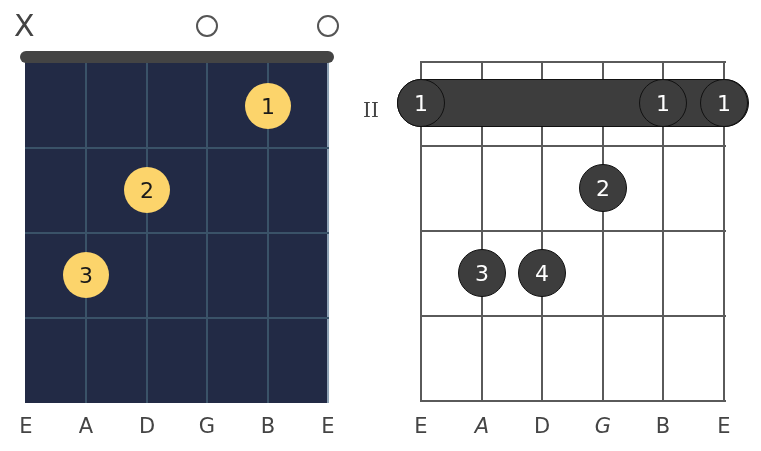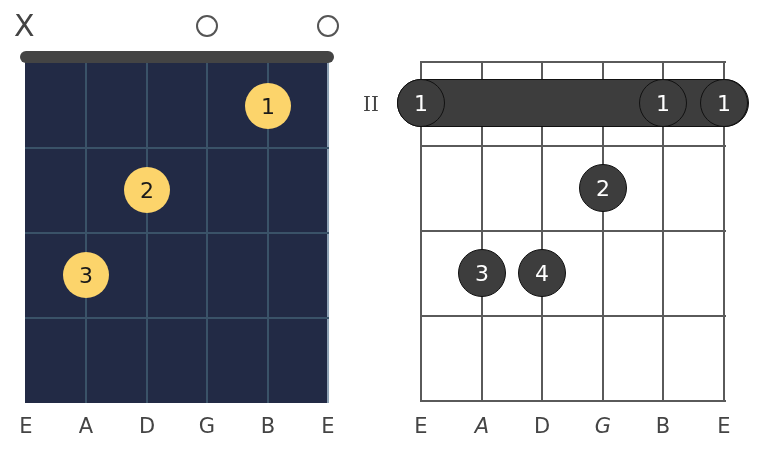--- a/index.html
+++ b/index.html
@@ -53,21 +53,21 @@
 <div class="abs rstring" style="left:541px;"></div>
 <div class="abs rstring" style="left:602px;"></div>
 <div class="abs rstring" style="left:662px;"></div>
 <div class="abs rstring" style="left:723px;"></div>
 <div class="abs rfret" style="top:61px;"></div>
 <div class="abs rfret" style="top:145px;"></div>
 <div class="abs rfret" style="top:230px;"></div>
 <div class="abs rfret" style="top:315px;"></div>
 <div class="abs rfret" style="top:400px;"></div>
 
-<div class="abs fretnum" style="left:363px; top:92px;">II</div>
+<div class="abs fretnum" style="left:363px; top:98px;">II</div>
 
 <div class="abs barre"></div>
 <div class="abs ddot" style="left:397px; top:79px;">1</div>
 <div class="abs ddot" style="left:639px; top:79px;">1</div>
 <div class="abs ddot" style="left:700px; top:79px;">1</div>
 
 <div class="abs ddot" style="left:579px; top:164px;">2</div>
 <div class="abs ddot" style="left:458px; top:249px;">3</div>
 <div class="abs ddot" style="left:518px; top:249px;">4</div>
 

